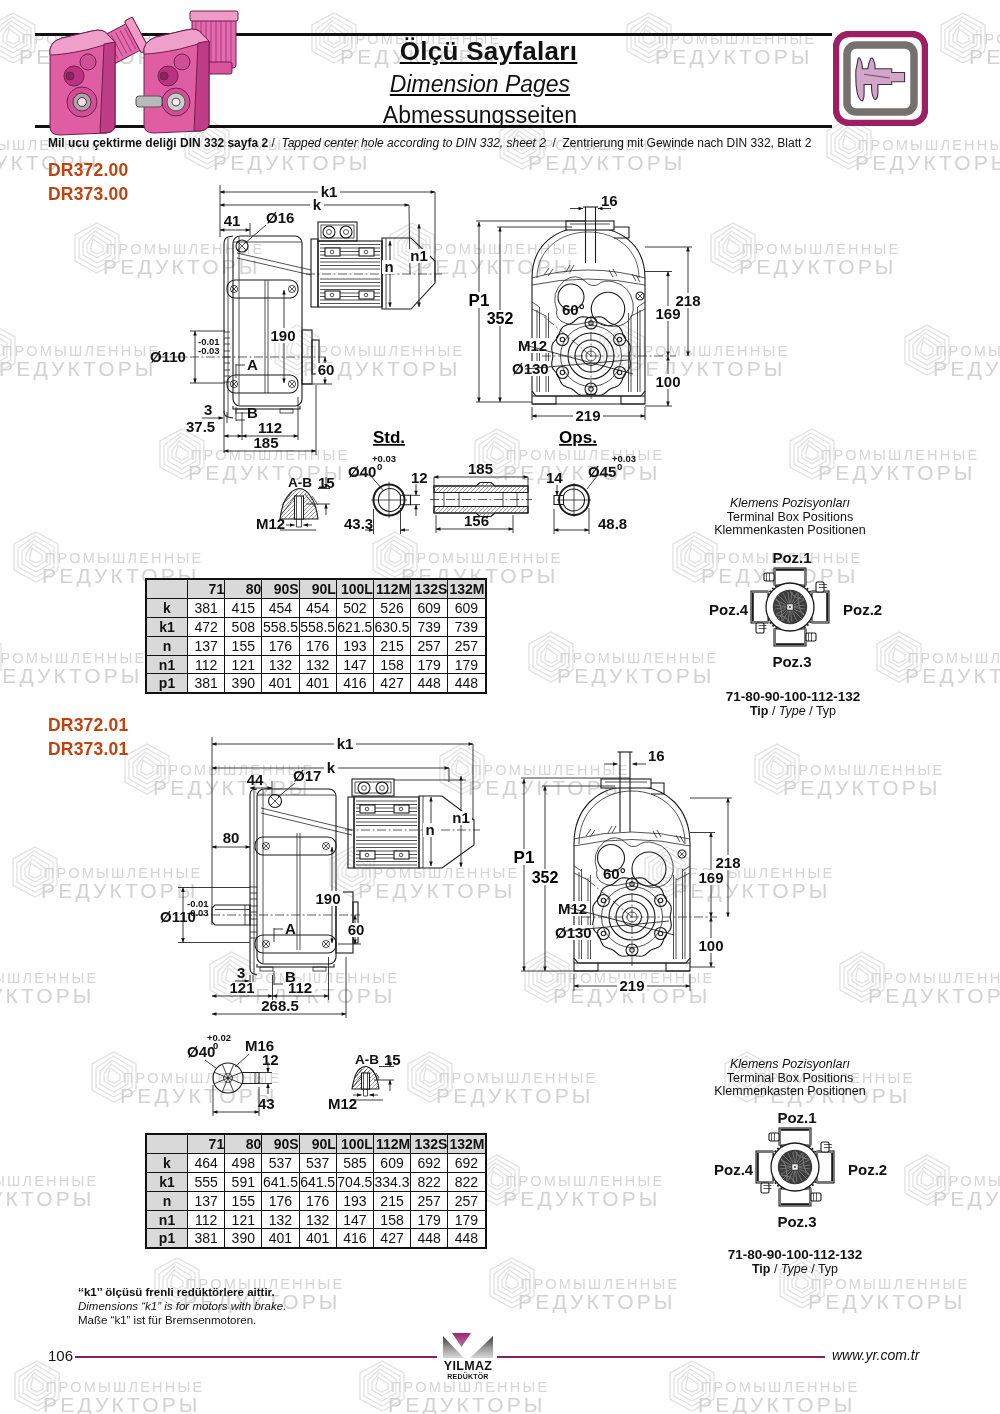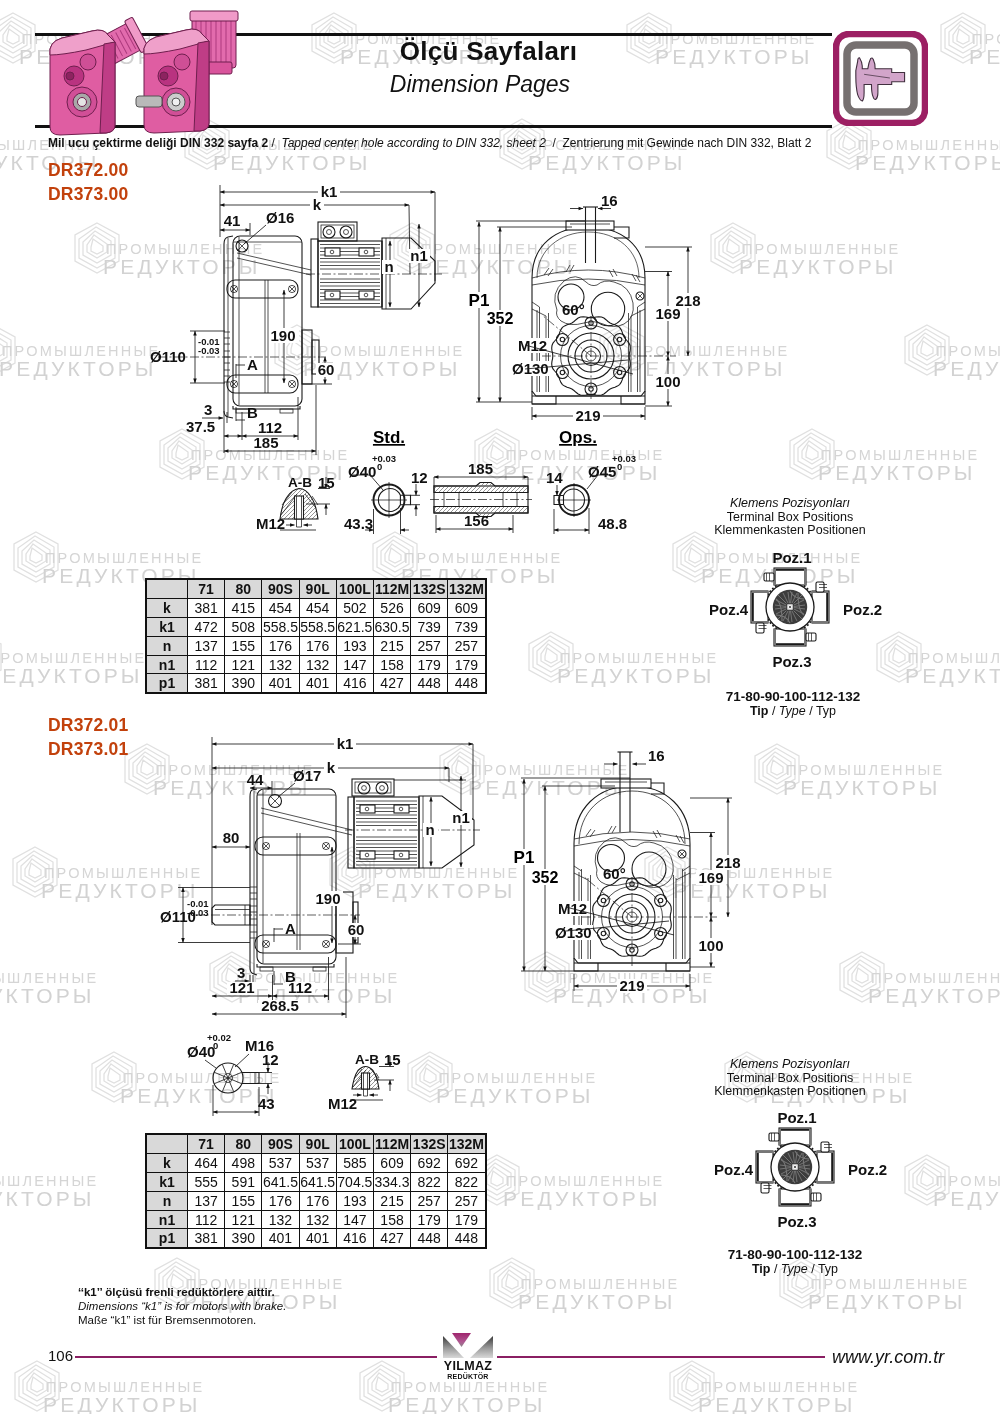--- a/index.html
+++ b/index.html
@@ -1,33 +1,33 @@
 <!DOCTYPE html>
 <html><head>
 <meta charset="utf-8">
 <style>
 html,body{margin:0;padding:0;}
 body{width:1000px;height:1414px;background:#ffffff;font-family:"Liberation Sans",sans-serif;position:relative;overflow:hidden;}
 .abs{position:absolute;}
-#titleblk{left:0;top:36px;width:960px;text-align:center;}
+#titleblk{left:0;top:36px;width:960px;text-align:center;text-decoration:underline;}
 #t1{font-size:26px;font-weight:bold;color:#111;margin-left:17px;letter-spacing:0.3px;}
 #t2{font-size:23px;font-style:italic;color:#111;margin-top:4px;}
 #t3{font-size:23px;color:#111;margin-top:4px;}
 .rule{left:35px;width:797px;height:3px;background:#111;}
 #subtitle{left:48px;top:136px;font-size:12px;color:#111;white-space:nowrap;}
 .drlbl{left:48px;font-size:17.5px;font-weight:bold;color:#c2410c;letter-spacing:0.2px;}
 table.dim{border-collapse:collapse;font-size:14px;color:#111;background:#fff;border:2.4px solid #111;}
 table.dim td{border:1.6px solid #111;text-align:center;padding:0;height:17.9px;}
 table.dim .hd{background:#d9d9d9;font-weight:bold;}
 table.dim td.c0{width:40px;}
-table.dim td.cc{width:36.2px;}
+table.dim td.cc{width:36.2px;text-align:right;}
 #fn{left:78px;top:1285px;font-size:11.5px;color:#111;line-height:14px;}
 #footer106{left:48px;top:1347px;font-size:15px;color:#111;}
 .fline{top:1356px;height:2px;background:#8a1f63;}
-#www{left:832px;top:1347px;font-size:18px;font-style:italic;color:#111;}
+#www{left:832px;top:1347px;font-size:14px;font-style:italic;color:#111;}
 svg text{font-family:"Liberation Sans",sans-serif;}
 </style>
 </head>
 <body>
 
 <svg id="wmlayer" class="abs" style="left:0;top:0" width="1000" height="1414" viewBox="0 0 1000 1414">
 <defs>
 <g id="hexwm">
   <g fill="none" stroke="#e0e0e0" stroke-width="1.3">
     <path d="M27,2 L49,14 L49,40 L27,52 L5,40 L5,14 Z"></path>
@@ -92,20 +92,21 @@
 <use href="#wmblock" x="46" y="1381"></use>
     <use href="#wmblock" x="391" y="1381"></use>
     <use href="#wmblock" x="701" y="1381"></use>
 </svg>
 
 <div class="abs rule" style="top:33px"></div>
 <div class="abs rule" style="top:125px"></div>
 <div class="abs" id="titleblk">
   <div id="t1">Ölçü Sayfaları</div>
   <div id="t2">Dimension Pages</div>
+  <div id="t3">Abmessungsseiten</div>
 </div>
 
 <svg class="abs" style="left:833px;top:31px" width="95" height="95" viewBox="0 0 95 95">
   <rect x="3" y="3" width="89" height="89" rx="13" fill="#ffffff" stroke="#9c1f63" stroke-width="6.5"></rect>
   <rect x="14" y="14" width="67" height="67" rx="9" fill="#ffffff" stroke="#767070" stroke-width="7.5"></rect>
   <g stroke="#41303f" stroke-width="1.2" fill="#d2a5ca" transform="translate(3.5,1) scale(0.92)">
     <path d="M21,42 L23,32 Q23,28 25,28 Q28,33 28,37 L28,40 L34,40 Q35,33 37,29 Q39,27 40,30 Q42,34 42,40 L60,40 L60,44 L74,44 L74,54 L60,54 L60,57 L45,57 L45,66 Q45,71 43,73 Q41,74 40,71 Q38,67 38,57 L30,57 L30,66 Q30,73 28,75 Q25,74 23,68 Q21,60 21,48 Z"></path>
     <path d="M30,46 l28,4" fill="none" stroke-width="0.8"></path>
   </g>
 </svg>

